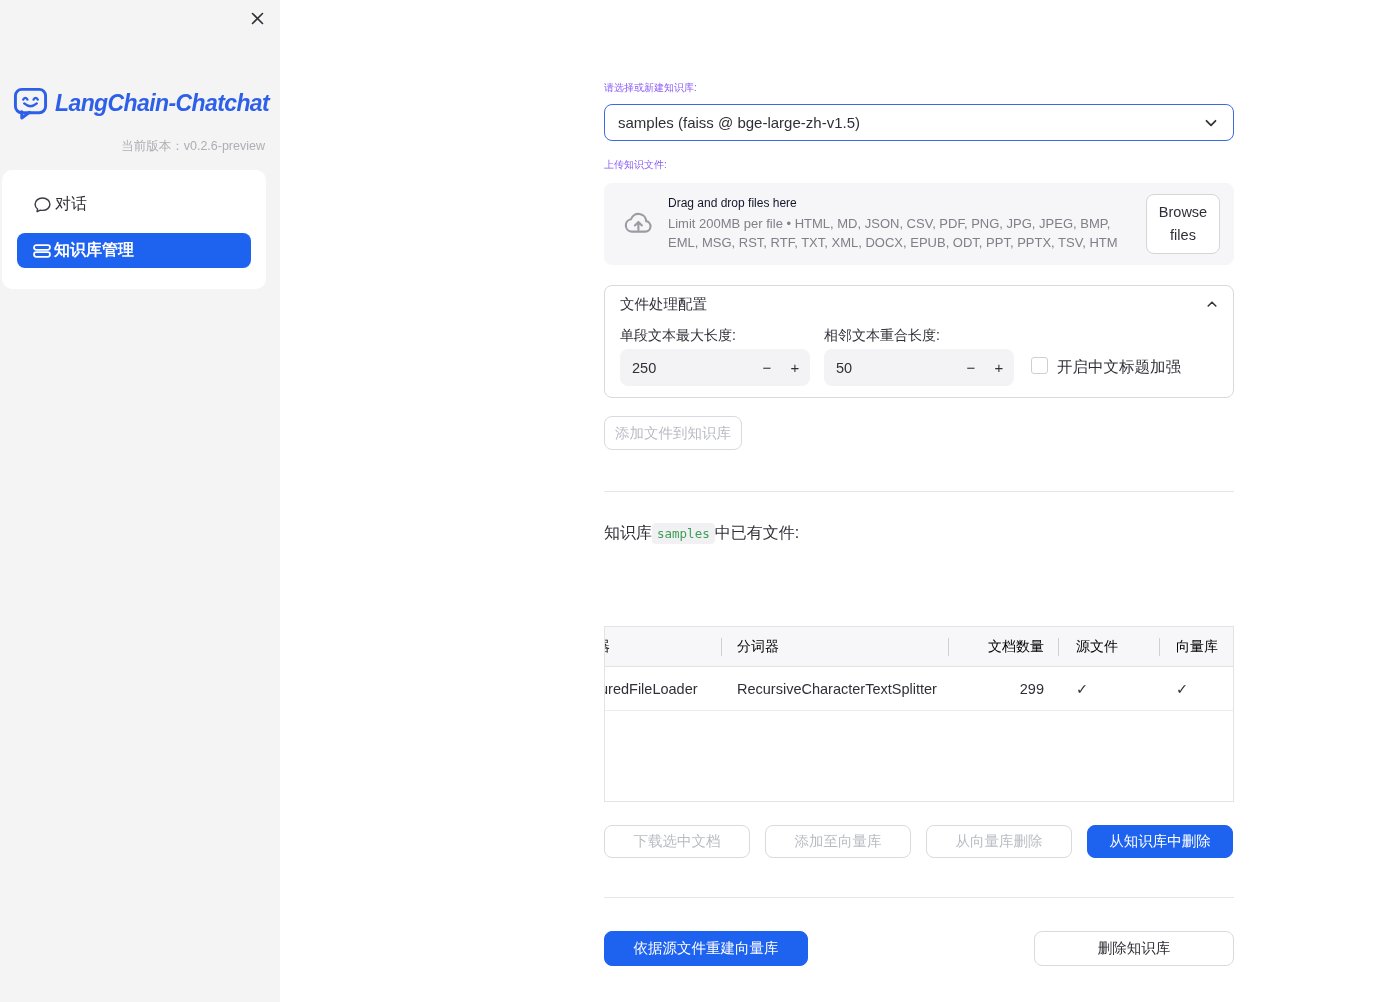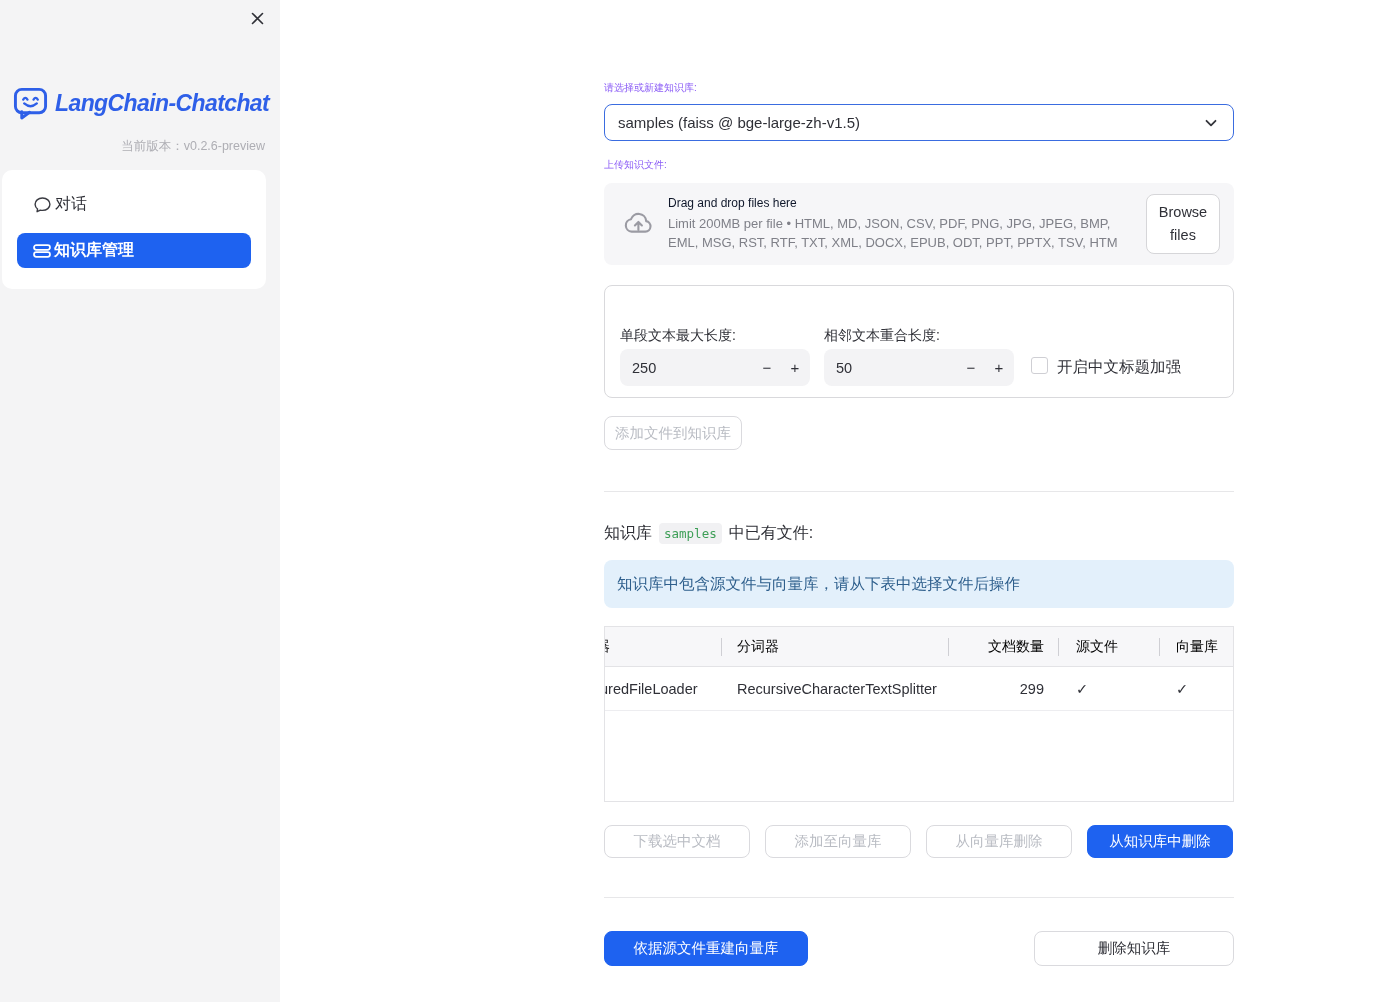--- a/index.html
+++ b/index.html
@@ -54,21 +54,21 @@
 
   .btn { border-radius:8px; font-size:14.5px; display:flex; align-items:center; justify-content:center; cursor:pointer; }
   .btn-disabled { background:#ffffff; border:1px solid #dadade; color:#b9bcc3; }
   .btn-primary { background:#1e62f0; border:1px solid #1e62f0; color:#ffffff; }
   .btn-secondary { background:#ffffff; border:1px solid #dadade; color:#2f3037; }
   .add-btn { position:absolute; left:0; top:416px; width:138px; height:34px; }
 
   .divider { position:absolute; left:0; width:630px; height:1px; background:#e7e7e9; }
 
   .kb-heading { position:absolute; left:0; top:523px; font-size:16px; color:#2f3037; display:flex;
-    align-items:center; gap:7px; }
+    align-items:center; }
   .code-chip { font-family:"DejaVu Sans Mono","Liberation Mono",monospace; font-size:12.5px; color:#3d9e56;
     background:#f1f1f3; border-radius:4px; padding:3px 5px; }
 
   .infobox { position:absolute; left:0; top:560px; width:630px; height:48px; background:#e3f0fb;
     border-radius:8px; display:flex; align-items:center; padding:0 13px; }
   .infobox span { font-size:15.5px; color:#2d5e8c; }
 
   .table { position:absolute; left:0; top:626px; width:630px; height:176px; background:#ffffff;
     border:1px solid #e3e3e6; overflow:hidden; }
   .thead { position:absolute; left:0; top:0; width:100%; height:40px; background:#f7f7f9;
@@ -159,20 +159,28 @@
         </svg>
       </span>
       <div class="dz-text">
         <div class="dz-title">Drag and drop files here</div>
         <div class="dz-limit">Limit 200MB per file • HTML, MD, JSON, CSV, PDF, PNG, JPG, JPEG, BMP, EML, MSG, RST, RTF, TXT, XML, DOCX, EPUB, ODT, PPT, PPTX, TSV, HTM</div>
       </div>
       <div class="browse-btn">Browse files</div>
     </div>
 
     <div class="expander">
+      <div class="exp-header">
+        <span class="exp-title">文件处理配置</span>
+        <span>
+          <svg width="14" height="14" viewBox="0 0 14 14">
+            <path d="M3.2 9 L7 5.2 L10.8 9" fill="none" stroke="#35363c" stroke-width="1.6" stroke-linecap="round" stroke-linejoin="round"></path>
+          </svg>
+        </span>
+      </div>
 
       <div class="cfg-label" style="left:15px;">单段文本最大长度:</div>
       <div class="cfg-label" style="left:219px;">相邻文本重合长度:</div>
 
       <div class="num-input" style="left:15px;">
         <span class="num-value">250</span>
         <span class="step-btn step-minus">−</span>
         <span class="step-btn step-plus">+</span>
       </div>
       <div class="num-input" style="left:219px;">
@@ -190,23 +198,20 @@
     <div class="btn btn-disabled add-btn">添加文件到知识库</div>
 
     <div class="divider" style="top:491px;"></div>
 
     <div class="kb-heading">
       <span>知识库</span>
       <span class="code-chip">samples</span>
       <span>中已有文件:</span>
     </div>
 
-    <div class="infobox">
-      <span>知识库中包含源文件与向量库，请从下表中选择文件后操作</span>
-    </div>
 
     <div class="table">
       <div class="thead">
         <div class="th" style="left:-9px;">器</div>
         <div class="col-sep" style="left:116px;"></div>
         <div class="th" style="left:132px;">分词器</div>
         <div class="col-sep" style="left:343px;"></div>
         <div class="th" style="left:343px; width:96px; justify-content:flex-end;">文档数量</div>
         <div class="col-sep" style="left:453px;"></div>
         <div class="th" style="left:471px;">源文件</div>

